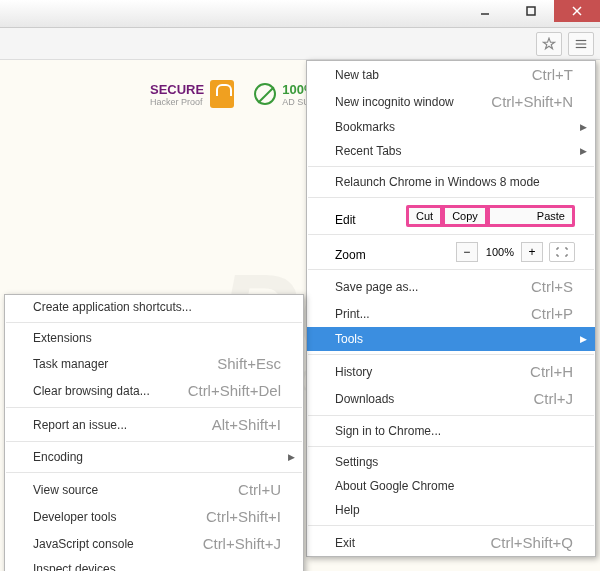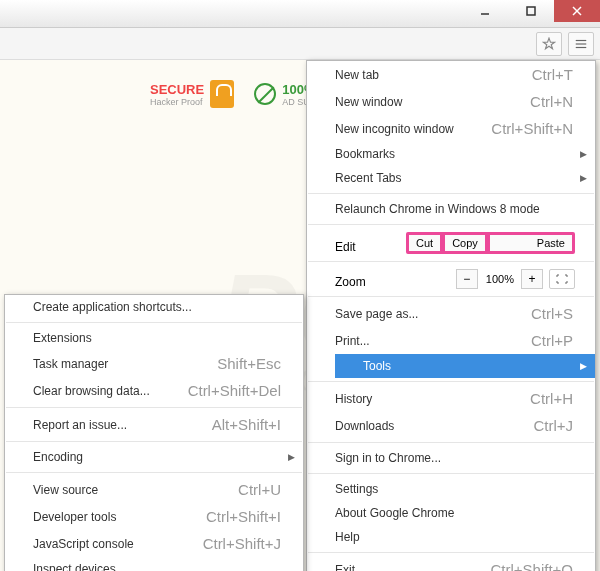--- a/index.html
+++ b/index.html
@@ -7,32 +7,32 @@
 .titlebar{height:28px;background:linear-gradient(#fff,#e8e8e8);border-bottom:1px solid #ccc;display:flex;justify-content:flex-end;}
 .winbtns{display:flex;}
 .winbtn{width:46px;height:22px;display:flex;align-items:center;justify-content:center;}
 .winbtn.close{background:#c75050;color:#fff;}
 .winbtn svg{width:10px;height:10px;}
 .toolbar{height:32px;background:#f5f5f5;border-bottom:1px solid #ddd;display:flex;justify-content:flex-end;align-items:center;padding-right:6px;gap:6px;}
 .iconbtn{width:26px;height:24px;border:1px solid #ccc;border-radius:2px;background:#fafafa;display:flex;align-items:center;justify-content:center;}
 .content{position:relative;height:calc(100% - 60px);background:#fdfbf4;}
 .badge-row{display:flex;gap:20px;padding:20px 0 0 150px;}
 .badge{display:flex;align-items:center;gap:6px;}
-.badge .t1{font-weight:bold;color:#ef4444;font-size:13px;}
+.badge .t1{font-weight:bold;color:#701a75;font-size:13px;}
 .badge .t2{font-size:9px;color:#999;}
 .badge .g1{font-weight:bold;color:#3a9a3a;font-size:13px;}
 .lock{width:24px;height:28px;background:#f0a020;border-radius:3px;position:relative;}
 .lock:before{content:"";position:absolute;top:4px;left:6px;width:12px;height:10px;border:2px solid #fff;border-bottom:none;border-radius:6px 6px 0 0;}
 .nosign{width:22px;height:22px;border:2px solid #3a9a3a;border-radius:50%;position:relative;}
 .nosign:after{content:"";position:absolute;width:2px;height:22px;background:#3a9a3a;left:9px;top:-1px;transform:rotate(45deg);}
 .menu{position:absolute;background:#fff;border:1px solid #b8b8b8;box-shadow:2px 2px 6px rgba(0,0,0,0.3);}
 .main-menu{top:60px;right:4px;width:290px;}
 .sub-menu{top:294px;left:4px;width:300px;}
 .mi{display:flex;justify-content:space-between;align-items:center;padding:5px 22px 5px 28px;color:#333;cursor:default;position:relative;}
-.mi.sel{background:#3b8ee0;color:#fff;margin-left:28px;}
+.mi.sel{background:#3b8ee0;color:#fff;}
 .mi .sc{color:#999;font-size:15px;}
 .mi .arr{position:absolute;right:8px;font-size:9px;color:#666;}
 .mi.sel .arr{color:#fff;}
 .sep{height:1px;background:#e5e5e5;margin:3px 1px;}
 .row{display:flex;justify-content:space-between;align-items:flex-end;padding:4px 20px 4px 28px;}
 .btns{display:flex;gap:0;}
 .sbtn{border:3px solid #ec4899;padding:2px 7px;font-size:11px;background:#fafafa;margin-left:-1px;}
 .sbtn:first-child{border-radius:2px 0 0 2px;}
 .sbtn:last-child{border-radius:0 2px 2px 0;padding-left:47px;}
 .zoom{display:flex;align-items:center;gap:0;}
@@ -101,24 +101,20 @@
 </div>
 </div>
 </div>
 
 <div class="menu main-menu" id="main-menu">
     <div class="mi">
       <span>New tab</span>
       <span class="sc">Ctrl+T</span>
     </div>
     <div class="mi">
-      <span>New window</span>
-      <span class="sc">Ctrl+N</span>
-    </div>
-    <div class="mi">
       <span>New incognito window</span>
       <span class="sc">Ctrl+Shift+N</span>
     </div>
     <div class="mi">
       <span>Bookmarks</span>
       <span class="arr">▶</span>
     </div>
     <div class="mi">
       <span>Recent Tabs</span>
       <span class="arr">▶</span>

